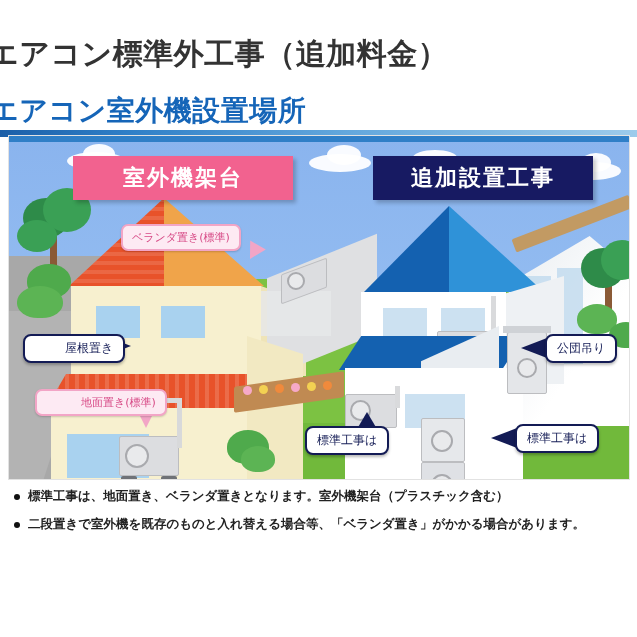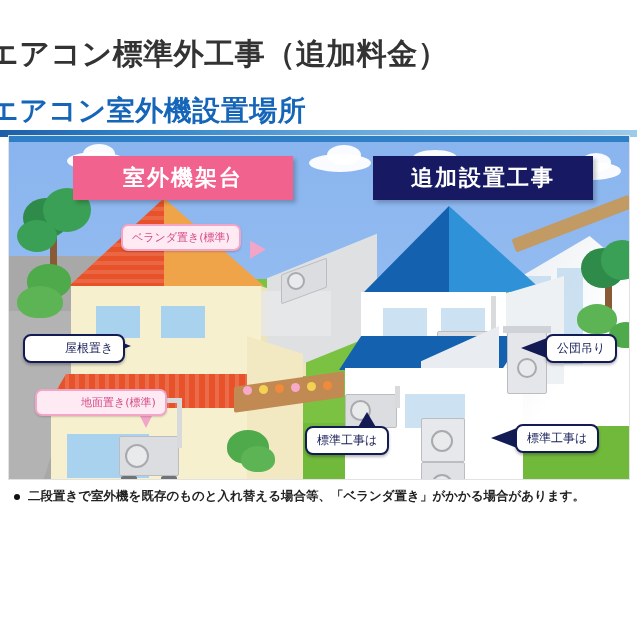--- a/index.html
+++ b/index.html
@@ -359,20 +359,24 @@
     <div class="tail" style="left:512px;top:202px;border-top:10px solid transparent;border-bottom:10px solid transparent;border-right:26px solid #131b55;"></div>
 
     <div class="lbl lbl-navy" style="left:506px;top:288px;">
       <span>標準工事は</span>
     </div>
     <div class="tail" style="left:482px;top:292px;border-top:10px solid transparent;border-bottom:10px solid transparent;border-right:26px solid #131b55;"></div>
   </div>
 
   <div class="notes">
 
+    <div class="note">
+      <span class="dot"></span>
+      <span class="note-txt">標準工事は、地面置き、ベランダ置きとなります。室外機架台（プラスチック含む）</span>
+    </div>
 
 
     <div class="note">
       <span class="dot"></span>
       <span class="note-txt">二段置きで室外機を既存のものと入れ替える場合等、「ベランダ置き」がかかる場合があります。</span>
     </div>
 
   </div>
 
 </div>

